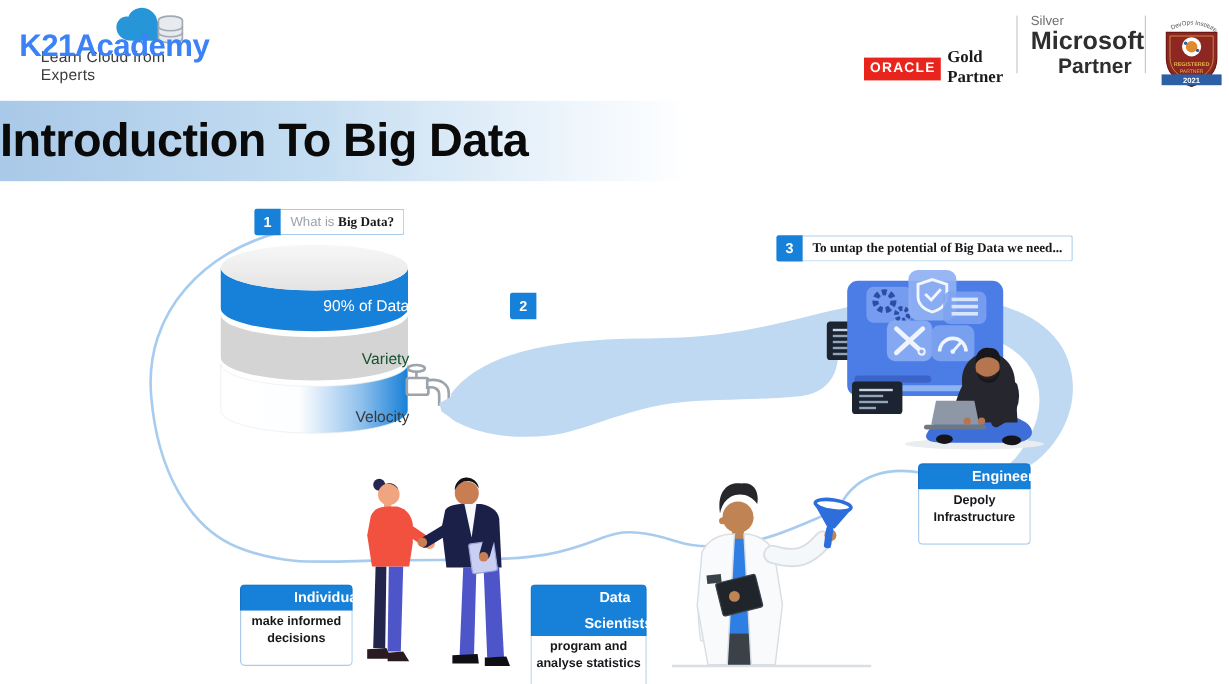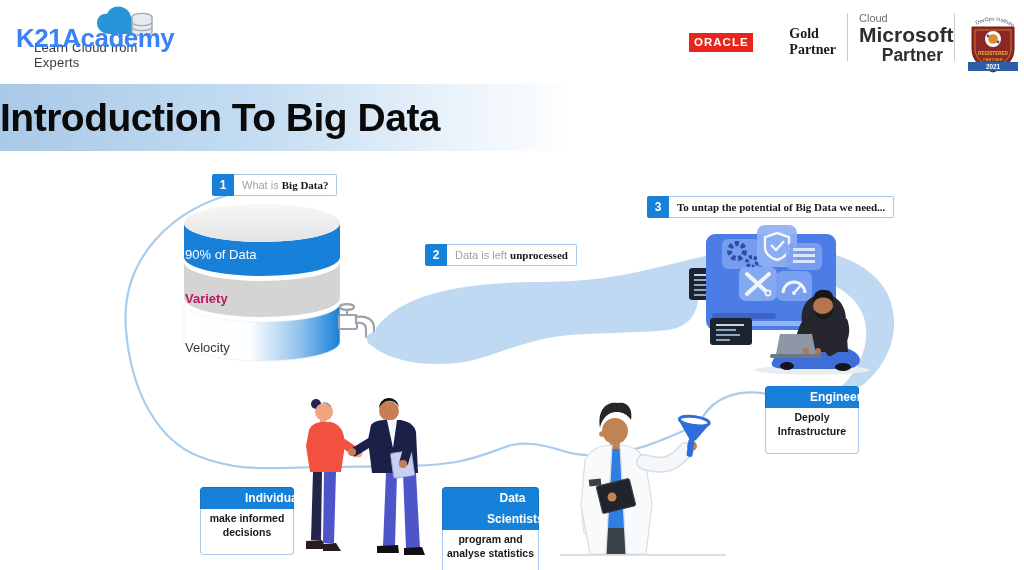--- a/index.html
+++ b/index.html
@@ -11,21 +11,21 @@
   .art{ position:absolute; left:0; top:0; z-index:1; }
 
   
   .logo{ position:absolute; left:12px; top:4px; width:170px; height:62px; z-index:3; }
   .logo .cloud{ position:absolute; left:82px; top:0; }
   .logo .name{ position:absolute; left:4px; top:19px; font-size:26px; font-weight:bold;
                color:#3b82f6; letter-spacing:-0.5px; z-index:2; }
   .logo .tag{ position:absolute; left:22px; top:36px; font-size:13px; color:#3C3C3C; letter-spacing:.2px; }
 
   .partners{ position:absolute; right:4px; top:10px; display:flex; align-items:flex-start; z-index:3; }
-  .oracle-wrap{ display:flex; align-items:center; margin-top:16px;gap:31px; }
+  .oracle-wrap{ display:flex; align-items:center; margin-top:31px; }
   .oracle-box{ background:#E8241C; color:#fff; font-weight:bold; font-size:11.5px;
                letter-spacing:1px; width:64px; height:19px; line-height:19px; text-align:center; }
   .oracle-tier{ font-size:14px; font-weight:bold; color:#1A1A1A; line-height:1.15; margin-left:5px;font-family:Liberation Serif, serif; }
   .vdiv{ width:1px; background:#C9C9C9; height:48px; margin:3px 11px 0 11px; }
   .ms{ width:84px; margin-top:2px; }
   .ms .silver{ font-size:11px; color:#6F6F6F; }
   .ms .msname{ font-size:21px; font-weight:bold; color:#2E2E2E; line-height:1.05; }
   .ms .mspartner{ font-size:17.5px; font-weight:bold; color:#2E2E2E; line-height:1.05; text-align:right; }
   .badge-svg{ margin-top:1px; }
 
@@ -40,23 +40,23 @@
   .step .num{ width:22px; height:22px; background:#1780D8; color:#fff; font-weight:bold;
               font-size:12px; text-align:center; line-height:22px; border-radius:2px 0 0 2px; }
   .step .box{ background:#fff; border:1px solid #A9CBE9; border-left:none; height:22px;
               line-height:20px; font-size:11px; padding:0 8px; border-radius:0 2px 2px 0; color:#9BA2A9; }
   .step .box b{ color:#16181B;font-family:Liberation Serif, serif; }
   .step1{ left:212px; top:174px; }
   .step2{ left:425px; top:244px; }
   .step3{ left:647px; top:196px; }
 
   
-  .cyl-label{ position:absolute; left:185px; width:156px; text-align:left; font-size:13px; z-index:2; }
+  .cyl-label{ position:absolute; left:185px; width:156px; text-align:right; font-size:13px; z-index:2; }
   .cyl-1{ top:247px; color:#fff; }
-  .cyl-2{ top:291px; color:#be185d;font-weight:bold; }
+  .cyl-2{ top:291px; color:#14532d; }
   .cyl-3{ top:340px; color:#333940; }
 
   
   .role{ position:absolute; text-align:center; z-index:2; }
   .role .hd{ background:#1780D8; color:#fff; font-weight:bold; font-size:12px; line-height:21px;
              border:1px solid #1473C9; border-bottom:none; border-radius:4px 4px 0 0;padding-left:44px; }
   .role .bd{ background:#fff; border:1px solid #A9CBE9; border-top:none; border-radius:0 0 4px 4px;
              font-weight:bold; font-size:10.5px; color:#16181B; line-height:1.3;
              padding:3px 2px 15px 2px; white-space:pre-line; }
   .role-eng{ left:765px; top:386px; width:94px; }
@@ -255,21 +255,21 @@
   <div class="partners">
     <div class="oracle-wrap">
       <div class="oracle-box">ORACLE</div>
       <div class="oracle-tier">
         <div>Gold</div>
         <div>Partner</div>
       </div>
     </div>
     <div class="vdiv"></div>
     <div class="ms">
-      <div class="silver">Cloud</div>
+      <div class="silver">Silver</div>
       <div class="msname">Microsoft</div>
       <div class="mspartner">Partner</div>
     </div>
     <div class="vdiv"></div>
     <svg class="badge-svg" width="54" height="64" viewBox="0 0 54 64">
       <defs>
           <path id="bArc" d="M 7,16 Q 27,3 47,16" fill="none"></path>
         </defs>
       <text font-size="5.2" fill="#555" font-family="Liberation Sans, sans-serif">
         <textPath href="#bArc" startOffset="4">DevOps Institute</textPath>
@@ -290,21 +290,20 @@
   <div class="banner">
     <h1>Introduction To Big Data</h1>
   </div>
 
   <div class="step step1">
     <div class="num">1</div>
     <div class="box"><span>What is </span><b>Big Data?</b></div>
   </div>
   <div class="step step2">
     <div class="num">2</div>
-    <div class="box"><span>Data is left </span><b>unprocessed</b></div>
   </div>
   <div class="step step3">
     <div class="num">3</div>
     <div class="box"><span></span><b>To untap the potential of Big Data we need...</b></div>
   </div>
 
   <div class="cyl-label cyl-1">90% of Data</div>
   <div class="cyl-label cyl-2">Variety</div>
   <div class="cyl-label cyl-3">Velocity</div>
 

